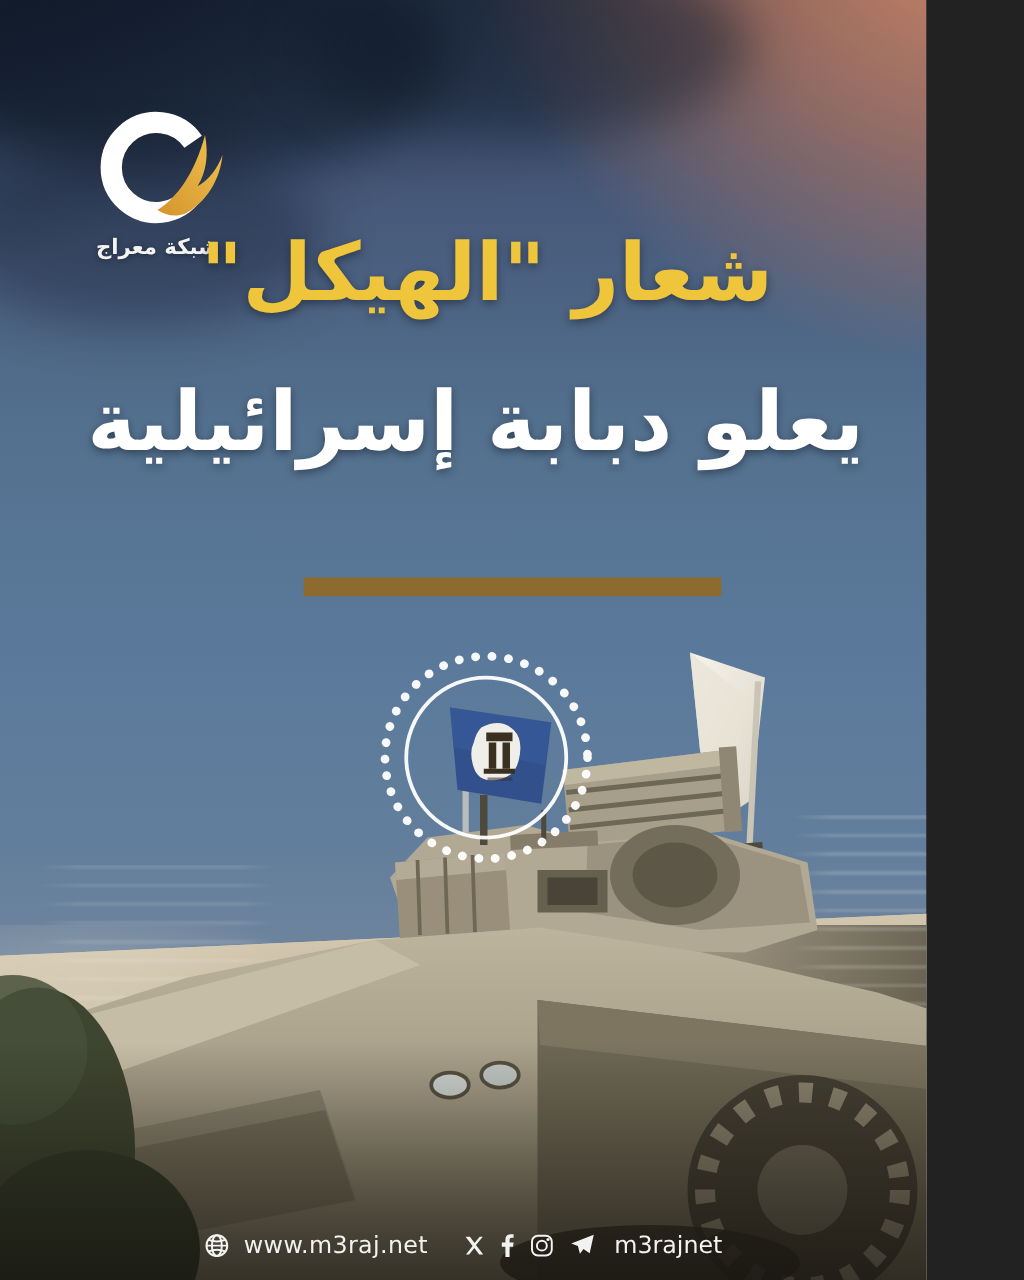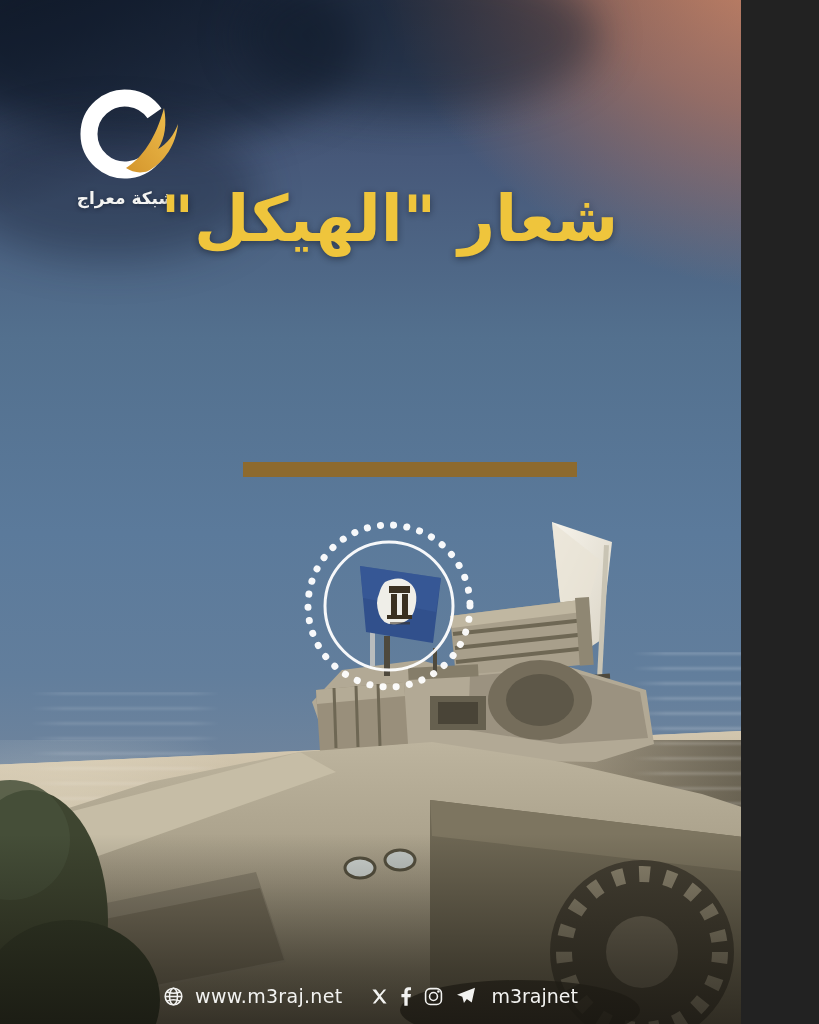--- a/index.html
+++ b/index.html
@@ -207,20 +207,21 @@
         <linearGradient id="goldg2" x1="0" y1="1" x2="1" y2="0">
           <stop offset="0" stop-color="#d4952c"></stop>
             <stop offset="1" stop-color="#f0c14f"></stop>
         </linearGradient>
       </defs>
     </svg>
     <div class="logo-name">شبكة معراج</div>
   </div>
 
   <div class="hl l1">شعار "الهيكل"</div>
+  <div class="hl l2">يعلو دبابة إسرائيلية</div>
   <div class="underbar"></div>
 
   <div class="footer">
     <svg width="21" height="21" viewBox="0 0 24 24">
       <g fill="none" stroke="#f2f2f0" stroke-width="1.8">
         <circle cx="12" cy="12" r="9.5"></circle>
         <ellipse cx="12" cy="12" rx="4.5" ry="9.5"></ellipse>
         <line x1="2.5" y1="12" x2="21.5" y2="12"></line>
         <path d="M4 6.5 Q12 10 20 6.5 M4 17.5 Q12 14 20 17.5"></path>
       </g>

